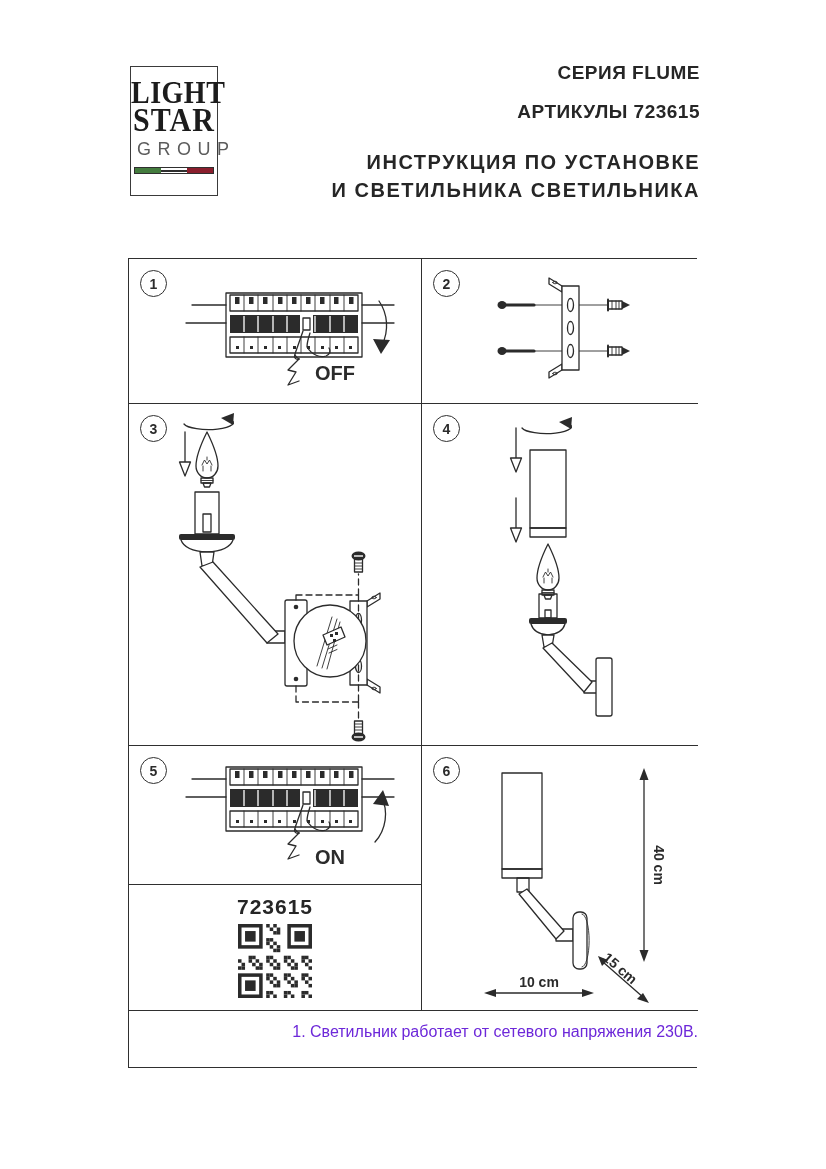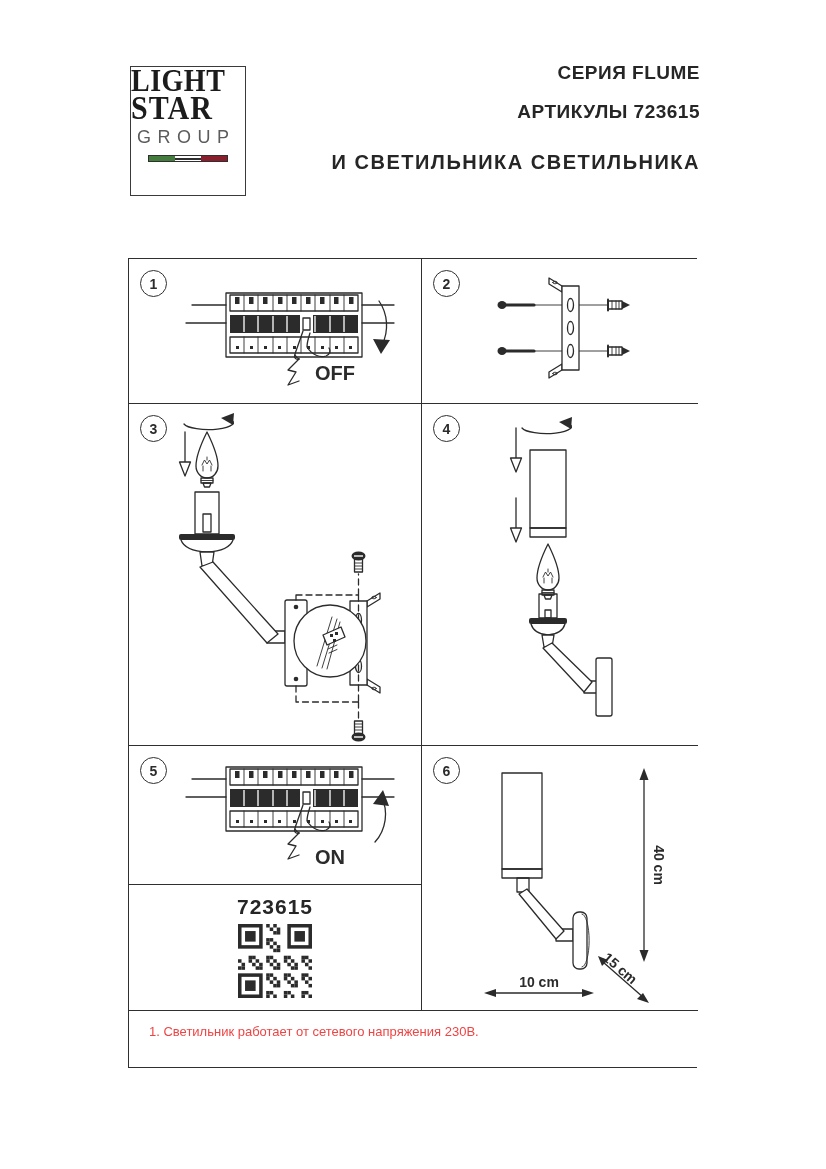--- a/index.html
+++ b/index.html
@@ -1,22 +1,22 @@
 <!DOCTYPE html>
 <html style="--ink: #2b2b2b; --flag-green: #447c3e; --flag-red: #8a1e2d;"><head>
 <meta charset="utf-8">
 <style>
   * { margin:0; padding:0; box-sizing:border-box; }
   html,body { background:#ffffff; }
   body { font-family:"Liberation Sans", sans-serif; color:var(--ink,#2b2b2b); }
   .page { position:relative; width:826px; height:1169px; background:#fff; overflow:hidden; }
 
   
-  .logo-box { position:absolute; left:130px; top:66px; width:116px; height:130px;
-              border:1.5px solid #3a3a3a; }
+  .logo-box { position:absolute; left:130px; top:66px; width:88px; height:130px;
+              border:1.5px solid #3a3a3a; text-align:center; padding-top:12px; }
   .logo-word { font-family:"Liberation Serif", serif; font-weight:bold; color:#1c1c1c;
                font-size:28px; line-height:27px; letter-spacing:0.5px; transform:scaleY(1.12); }
   .logo-word.star { font-size:30px; letter-spacing:1px; }
   .logo-group { font-size:18px; letter-spacing:6.5px; color:#5c5c5c; margin-top:6px; margin-left:6px; }
   .logo-flag { width:80px; height:7px; margin:7px auto 0; border:1px solid #2f2f2f; display:flex; }
   .logo-flag span { flex:1; position:relative; }
   .flag-green { background:var(--flag-green,#447c3e); }
   .flag-white { background:#fff; }
   .flag-white::after { content:""; position:absolute; left:0; right:0; top:40%; height:1.6px; background:#2f2f2f; }
   .flag-red { background:var(--flag-red,#8a1e2d); }
@@ -29,21 +29,21 @@
   
   .grid { position:absolute; left:128px; top:258px; width:569px;
           display:grid; grid-template-columns:293px 276px;
           grid-template-rows:145px 342px 139px 126px 56px;
           border:1.6px solid #2f2f2f; }
   .cell { position:relative; background:#fff; }
   .b-r { border-right:1.6px solid #2f2f2f; }
   .b-b { border-bottom:1.6px solid #2f2f2f; }
   .panel6 { grid-column:2; grid-row:3 / span 2; }
   .footer-cell { grid-column:1 / span 2; grid-row:5; padding:11px 0 0 20px;
-                 font-size:13px; line-height:20px; color:#ef4444; }
+                 font-size:16px; line-height:20px; color:#6d28d9;text-align:right; }
 
   .badge { position:absolute; left:11px; top:11px; width:27px; height:27px;
            border:1.5px solid #2f2f2f; border-radius:50%; display:flex;
            align-items:center; justify-content:center; font-size:14px; font-weight:bold; z-index:2; }
 
   .diagram { position:absolute; left:0; top:0; }
 
   
   .ln  { fill:none; stroke:var(--ink,#2b2b2b); stroke-width:1.3; stroke-linejoin:round; stroke-linecap:round; }
   .lnw { fill:#fff;  stroke:var(--ink,#2b2b2b); stroke-width:1.3; stroke-linejoin:round; }
@@ -138,20 +138,21 @@
       <span class="flag-green"></span>
       <span class="flag-white"></span>
       <span class="flag-red"></span>
     </div>
   </div>
 
   <div class="header-right">
     <div class="header-series">СЕРИЯ FLUME</div>
     <div class="header-articles">АРТИКУЛЫ 723615</div>
     <div class="header-instruction">
+      <div>ИНСТРУКЦИЯ ПО УСТАНОВКЕ</div>
       <div>И СВЕТИЛЬНИКА СВЕТИЛЬНИКА</div>
     </div>
   </div>
 
   <div class="grid">
 
     <div class="cell b-r b-b">
       <div class="badge">1</div>
       <svg class="diagram" width="291" height="143" viewBox="0 0 291 143">
         <use href="#breaker"></use>

